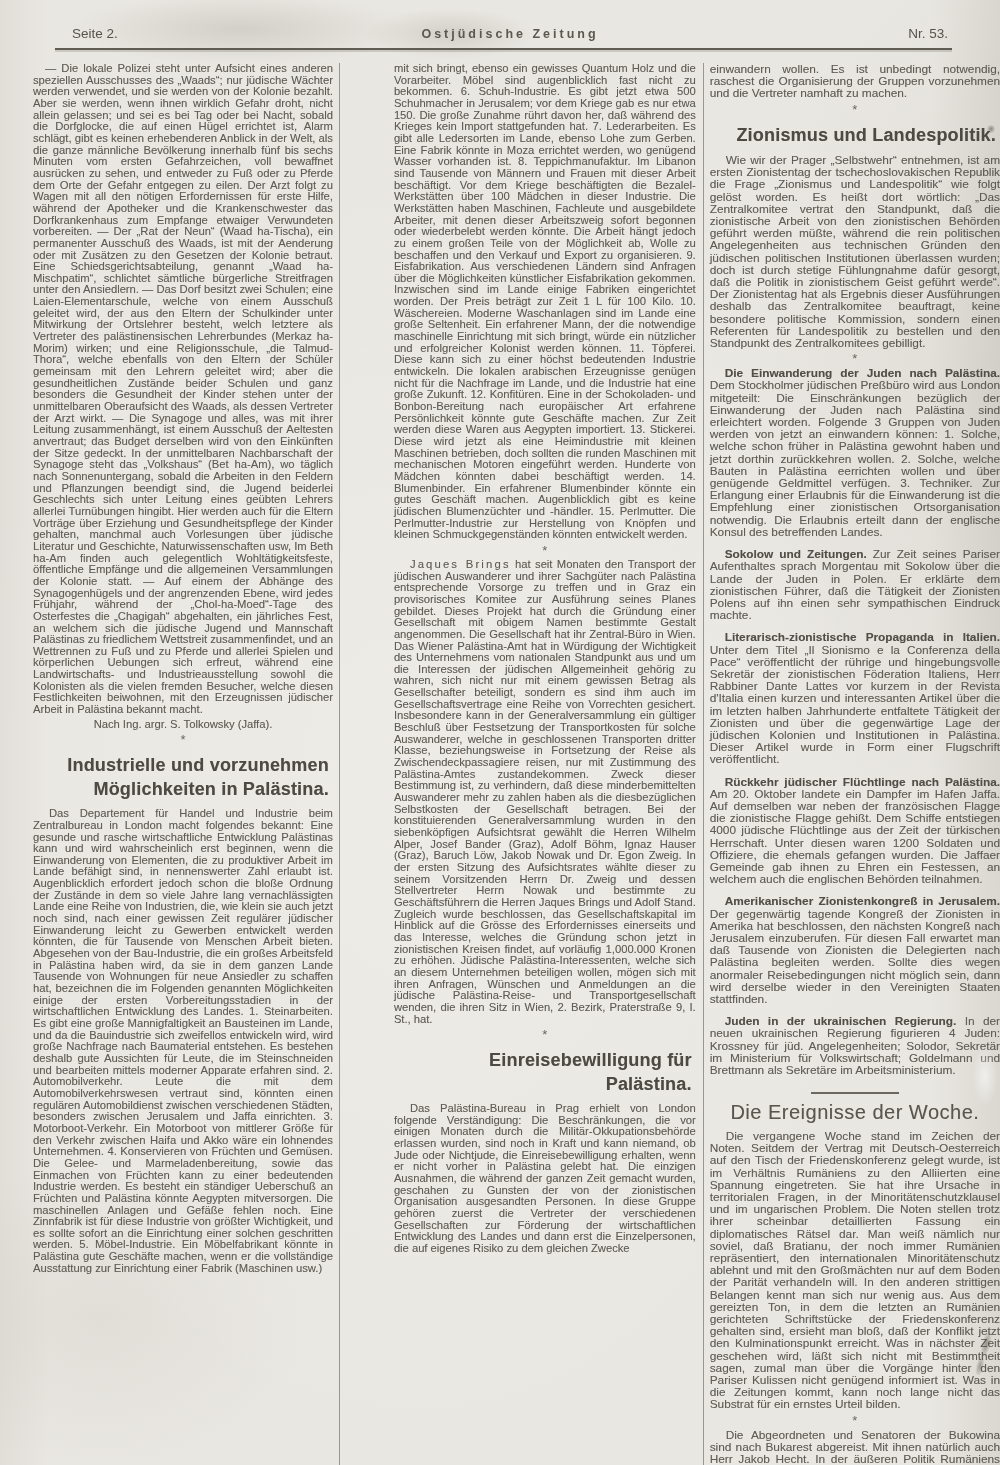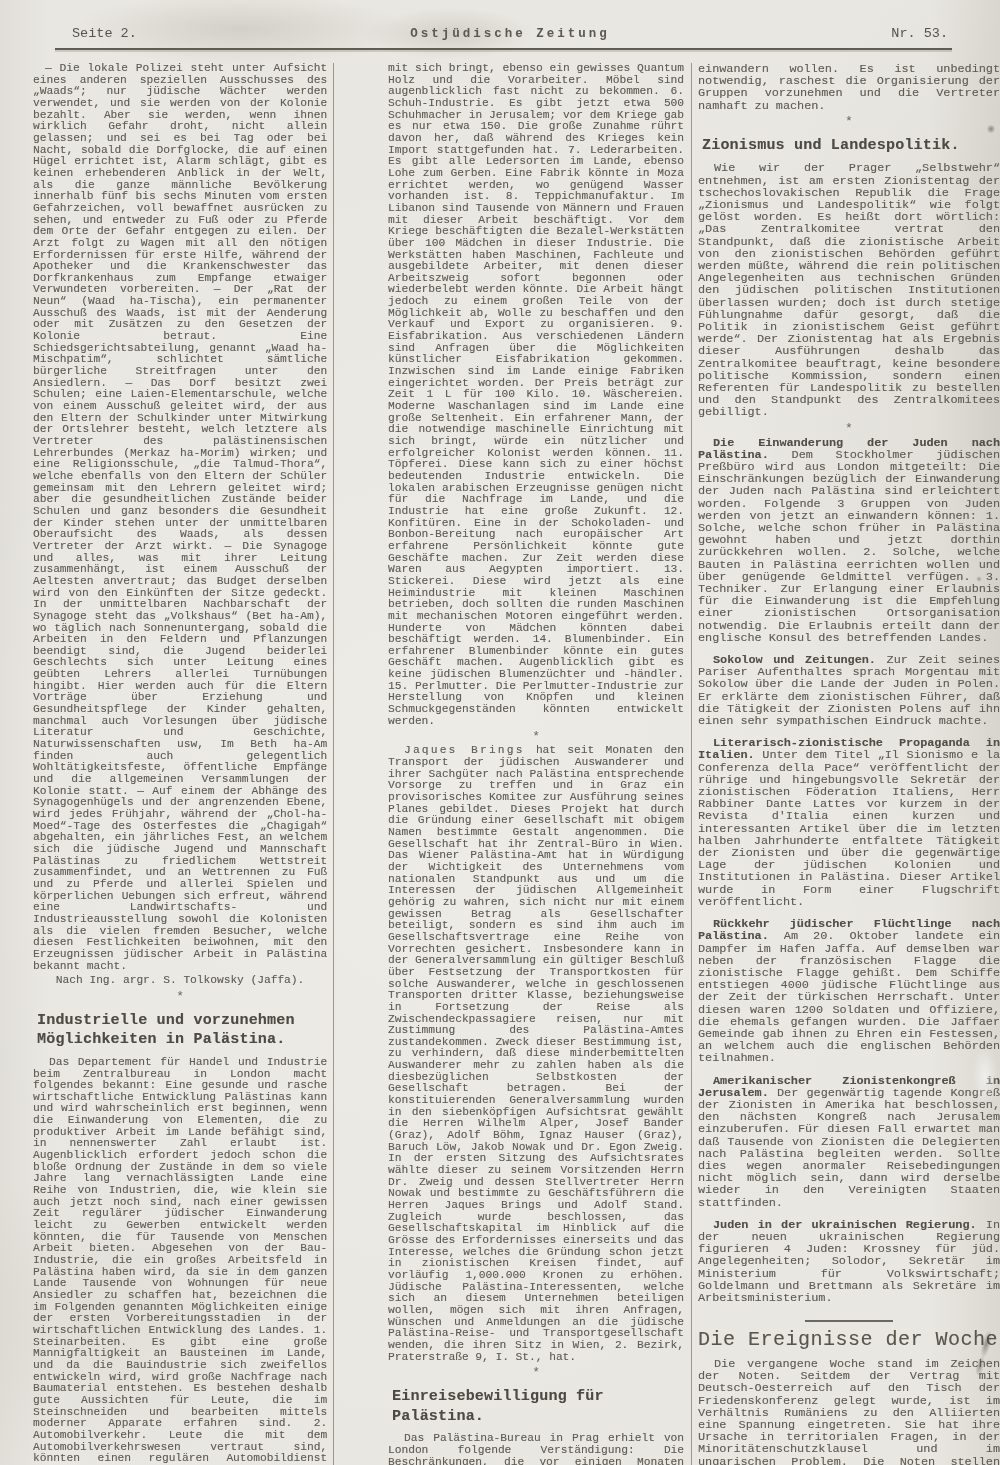--- a/index.html
+++ b/index.html
@@ -6,42 +6,42 @@
   .page{
     width:1000px;height:1465px;position:relative;overflow:hidden;margin:0 auto;
     background-color:#e9e7e1;
     background-image:
       radial-gradient(ellipse 260px 55px at 24% 2%, rgba(120,115,105,.20), transparent 65%),
       radial-gradient(ellipse 130px 40px at 45% 2.3%, rgba(130,125,115,.22), transparent 65%),
       radial-gradient(ellipse 420px 700px at 103% 28%, rgba(125,120,110,.10), transparent 70%),
       radial-gradient(ellipse 300px 220px at 10% 90%, rgba(125,120,110,.08), transparent 70%),
       radial-gradient(ellipse 650px 900px at 42% 55%, rgba(255,255,255,.20), transparent 75%),
       linear-gradient(90deg, rgba(110,105,95,.07), rgba(110,105,95,0) 5%, rgba(110,105,95,0) 93%, rgba(110,105,95,.12));
-    font-family:Liberation Mono, monospace;
+    font-family:Liberation Sans, sans-serif;
     color:#5e5c54;
   }
   .pageheader{display:flex;align-items:baseline;padding:26px 52px 0 72px;font-size:13.5px;color:#55534b;}
   .ph-left{flex:1;text-align:left;}
   .ph-center{flex:2;text-align:center;font-weight:bold;letter-spacing:3px;font-size:12.5px;color:#5a584f;}
   .ph-right{flex:1;text-align:right;}
   .headrule{height:2px;background:#5f5c53;margin:7px 48px 0 55px;box-shadow:0 2px 0 rgba(95,92,83,.22);}
   .columns{display:flex;align-items:stretch;margin:13px 0 0 33px;}
   .col{text-align:justify;}
   .col p{margin:0 0 1px 0;text-align:justify;text-shadow:.2px .2px .35px rgba(94,92,84,.35);}
   .c1{width:312px;font-size:11.2px;line-height:11.65px;}
   .c2{width:314px;font-size:11.2px;line-height:11.65px;margin-left:48px;}
   .c3{width:302px;font-size:11.8px;line-height:12.2px;}
   .vrule{width:1px;background:#9a968c;margin:0 6px;}
   .vr2{margin:0 6px 0 7px;}
   p.indent{text-indent:16px;}
   p.cont{text-indent:12px;}
   p.flush{text-indent:0;}
   .byline{text-align:center !important;margin-top:3px !important;}
   .star{text-align:center;line-height:10px;margin:5px 0 3px;font-size:13px;color:#6a675f;}
-  h2.art{font-size:15px;font-weight:bold;text-align:left;color:#4c4a42;margin:9px 4px 7px;line-height:1.3;letter-spacing:.2px;text-shadow:.2px .2px .4px rgba(76,74,66,.35);}
+  h2.art{font-size:18px;font-weight:bold;text-align:right;color:#4c4a42;margin:9px 4px 7px;line-height:1.3;letter-spacing:.2px;text-shadow:.2px .2px .4px rgba(76,74,66,.35);}
   h1.big{font-size:20px;font-weight:400;text-align:center;color:#59564d;margin:10px 0 12px;letter-spacing:.5px;white-space:nowrap;text-shadow:.3px .3px .5px rgba(89,86,77,.3);}
   .lead{font-weight:bold;color:#504e46;}
   .sperr{letter-spacing:2.2px;}
   p.news{margin:0 0 10px 0;text-indent:15px;}
   .shortrule{width:88px;height:1.5px;background:#6b6860;margin:16px auto 12px;}
   .stain{position:absolute;border-radius:50%;}
   .stain1{right:5px;top:124px;width:8px;height:10px;background:radial-gradient(circle, rgba(60,55,45,.5), transparent 70%);}
   .stain2{right:8px;top:1330px;width:16px;height:46px;background:radial-gradient(ellipse 40% 45% at 50% 30%, rgba(60,55,45,.45), transparent 70%),radial-gradient(ellipse 35% 35% at 45% 80%, rgba(60,55,45,.4), transparent 70%);transform:rotate(14deg);}
   .stain3{right:18px;top:576px;width:6px;height:6px;background:radial-gradient(circle, rgba(70,65,55,.4), transparent 70%);}
   .stain4{right:2px;top:1046px;width:26px;height:60px;background:radial-gradient(ellipse, rgba(255,255,255,.55), transparent 70%);}

